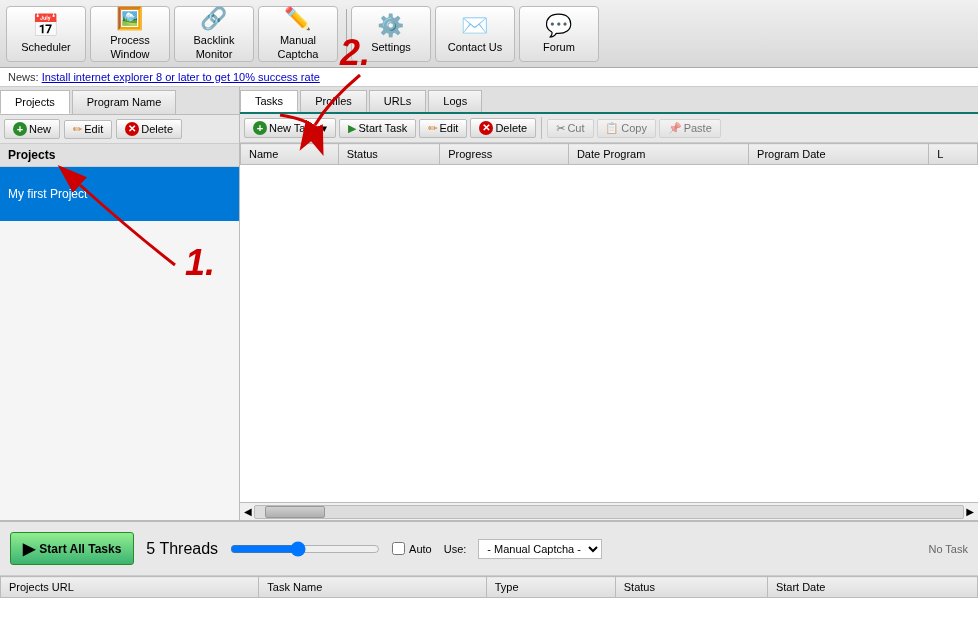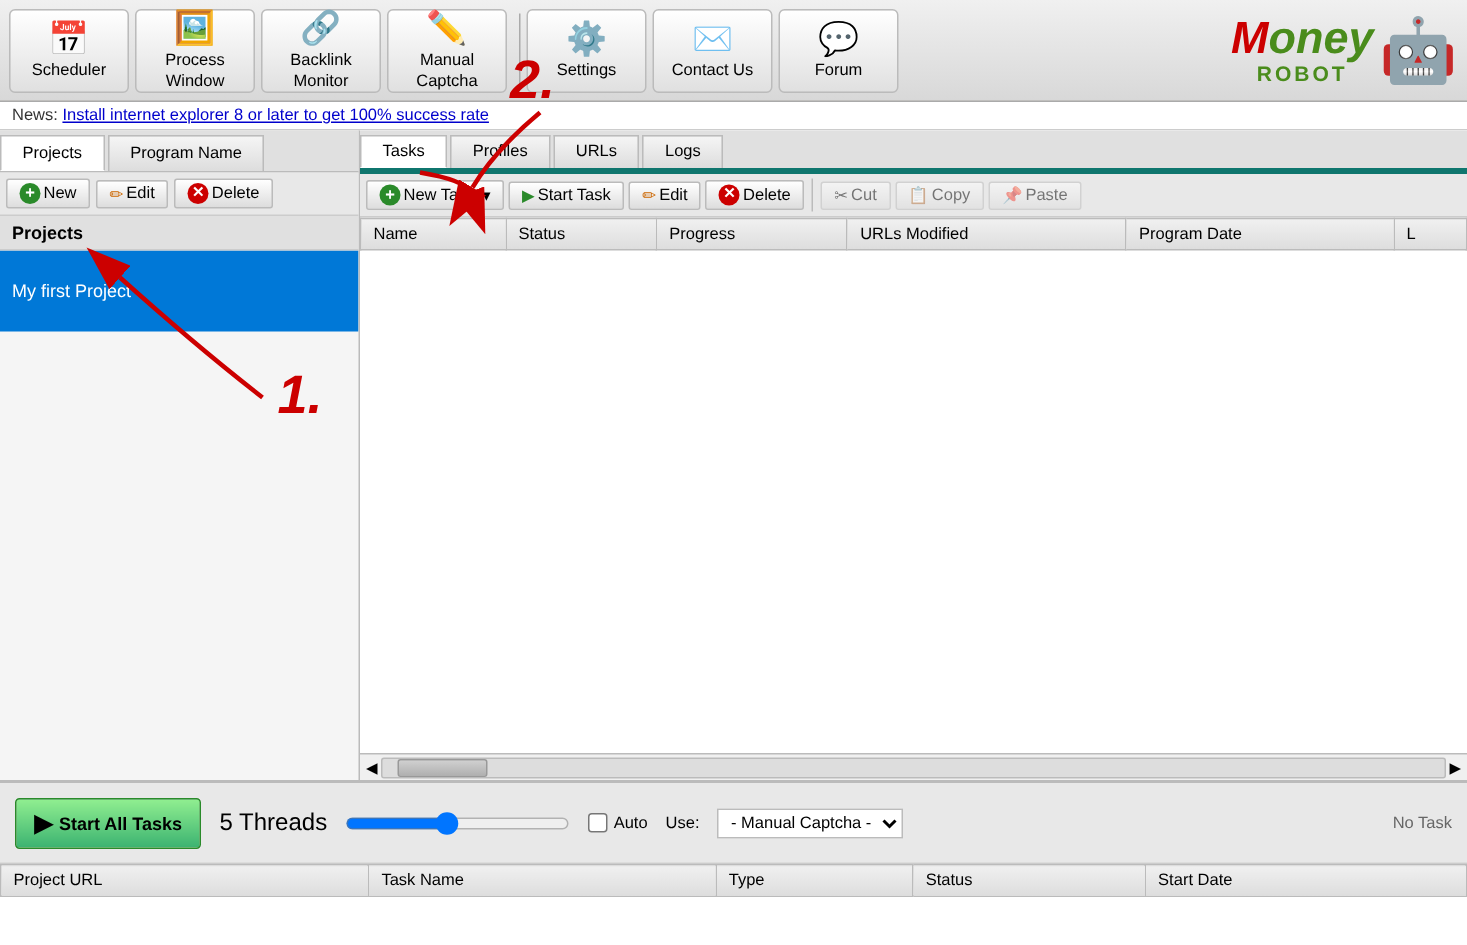--- a/index.html
+++ b/index.html
@@ -27,21 +27,21 @@
     .tab-item.active { background: #fff; border-bottom: 1px solid #fff; z-index: 1; }
     .project-toolbar { display: flex; align-items: center; padding: 4px; background: #e8e8e8; border-bottom: 1px solid #ccc; gap: 4px; }
     .proj-btn { display: flex; align-items: center; gap: 2px; border: 1px solid #bbb; background: linear-gradient(to bottom, #fff, #ddd); padding: 2px 8px; cursor: pointer; font-size: 11px; border-radius: 2px; }
     .projects-label { padding: 4px 8px; font-weight: bold; background: #e0e0e0; border-bottom: 1px solid #ccc; font-size: 12px; }
     .project-list { flex: 1; overflow-y: auto; }
     .project-item { padding: 20px 8px; cursor: pointer; font-size: 12px; }
     .project-item.selected { background: #0078d7; color: white; }
 
     
     .right-panel { flex: 1; display: flex; flex-direction: column; background: #fff; overflow: hidden; }
-    .right-tab-bar { display: flex; background: #e0e0e0; border-bottom: 4px solid #0f766e; padding-top: 3px; }
+    .right-tab-bar { display: flex; background: #e0e0e0; border-bottom: 2px solid #0f766e; padding-top: 3px; }
     .right-tab { padding: 4px 14px; border: 1px solid #bbb; border-bottom: none; background: linear-gradient(to bottom, #f5f5f5, #ddd); cursor: pointer; font-size: 11px; margin-right: 2px; }
     .right-tab.active { background: #fff; border-bottom: 1px solid #fff; }
     .task-toolbar { display: flex; align-items: center; padding: 3px 4px; background: #e8e8e8; border-bottom: 1px solid #ccc; gap: 3px; }
     .task-btn { display: flex; align-items: center; gap: 2px; border: 1px solid #bbb; background: linear-gradient(to bottom, #fff, #ddd); padding: 2px 8px; cursor: pointer; font-size: 11px; border-radius: 2px; }
     .task-btn.dropdown::after { content: '▾'; margin-left: 3px; }
     .task-btn.disabled { opacity: 0.5; cursor: default; }
     .sep { width: 1px; background: #bbb; height: 22px; margin: 0 2px; }
 
     
     .table-container { flex: 1; overflow: auto; position: relative; }
@@ -105,34 +105,25 @@
     </button>
     <button class="toolbar-btn">
       <span class="tb-icon">✉️</span>
       <span class="tb-label">Contact Us</span>
     </button>
     <button class="toolbar-btn">
       <span class="tb-icon">💬</span>
       <span class="tb-label">Forum</span>
     </button>
 
-    <div class="logo-area">
-      <div>
-        <div style="font-size:30px;font-weight:bold;color:#4a8c1c;font-style:italic;line-height:1;">
-          <span style="color:#cc0000;">M</span>oney
-        </div>
-        <div style="font-size:14px;font-weight:bold;color:#4a8c1c;letter-spacing:2px;text-align:center;">ROBOT</div>
-      </div>
-      <div style="font-size:42px;margin-left:4px;">🤖</div>
-    </div>
   </div>
 
   <div class="news-bar">
     <span>News:</span>
-    <a>Install internet explorer 8 or later to get 100% success rate</a>
+    <a>Install internet explorer 8 or later to get 10% success rate</a>
   </div>
 
   <div class="main-area">
 
     <div class="left-panel">
       <div class="tab-bar">
         <div class="tab-item active">
           <span>Projects</span>
         </div>
         <div class="tab-item">
@@ -207,21 +198,21 @@
           <span>Paste</span>
         </button>
       </div>
       <div class="table-container">
         <table class="data-table">
           <thead>
             <tr>
               <th>Name</th>
               <th>Status</th>
               <th>Progress</th>
-              <th>URLs Modified</th>
+              <th>Date Program</th>
               <th>Program Date</th>
               <th>L</th>
             </tr>
           </thead>
           <tbody>
           </tbody>
         </table>
       </div>
       <div class="scroll-bar-area">
         <div style="font-size:10px;padding:0 2px;cursor:pointer;">◀</div>
@@ -248,21 +239,21 @@
     </div>
     <span class="use-label">Use:</span>
     <select class="captcha-select"><option>- Manual Captcha -</option></select>
     <span class="no-task-label">No Task</span>
   </div>
 
   <div class="bottom-table-area">
     <table class="bottom-table">
       <thead>
         <tr>
-          <th>Project URL</th>
+          <th>Projects URL</th>
           <th>Task Name</th>
           <th>Type</th>
           <th>Status</th>
           <th>Start Date</th>
         </tr>
       </thead>
       <tbody>
       </tbody>
     </table>
   </div>

